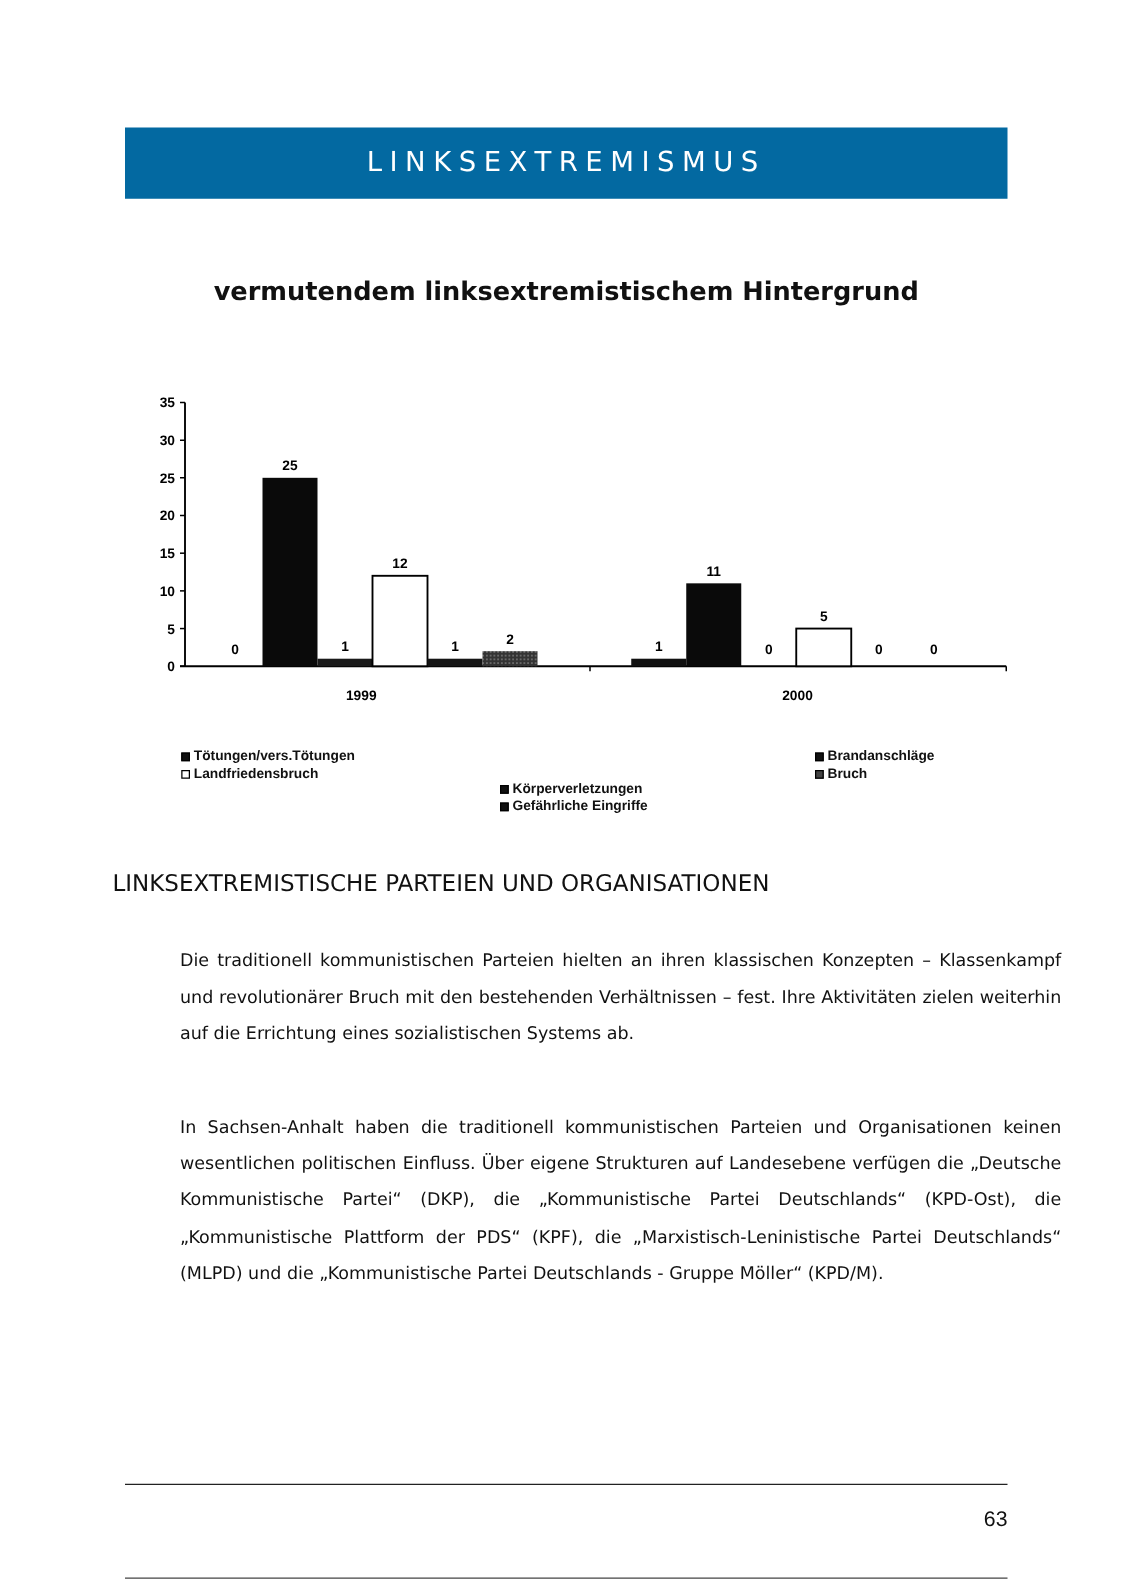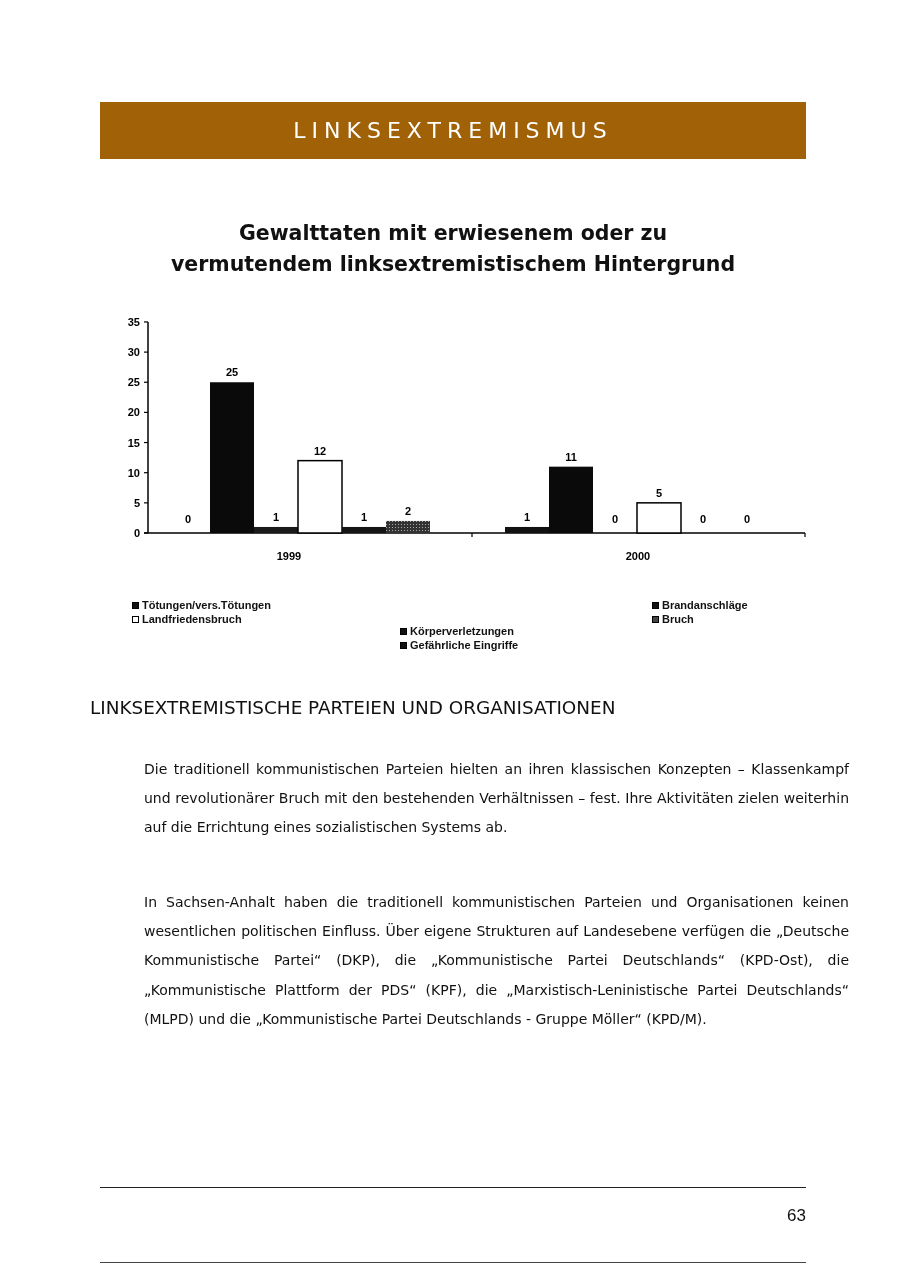--- a/index.html
+++ b/index.html
@@ -1,17 +1,17 @@
 <!DOCTYPE html>
 <html><head>
 <meta charset="utf-8">
 <style>
   html, body { margin: 0; padding: 0; background: #ffffff; }
   body { width: 900px; height: 1273px; position: relative; overflow: hidden; font-family: "DejaVu Sans", sans-serif; color: #111; }
-  .header-bar { position: absolute; left: 100px; top: 102px; width: 706px; height: 57px; background: #a16207; display: flex; align-items: center; justify-content: center; }
+  .header-bar { position: absolute; left: 100px; top: 102px; width: 706px; height: 57px; background: #0369a1; display: flex; align-items: center; justify-content: center; }
   .header-bar span { color: #fff; font-family: "DejaVu Sans", sans-serif; font-size: 22px; letter-spacing: 6px; font-weight: normal; }
   .chart-title { position: absolute; left: 100px; top: 218px; width: 706px; text-align: center; font-family: "DejaVu Sans", sans-serif; font-weight: bold; font-size: 20.5px; line-height: 31px; }
   .chart { position: absolute; left: 100px; top: 310px; width: 720px; height: 270px; }
   .chart svg { position: absolute; left: 0; top: 0; }
   .legend { position: absolute; top: 598px; font-family: "Liberation Sans", sans-serif; font-weight: bold; font-size: 11px; line-height: 14px; }
   .legend .item { display: flex; align-items: center; white-space: nowrap; }
   .legend .sw { display: inline-block; width: 7px; height: 7px; margin-right: 3px; border: 1px solid #000; box-sizing: border-box; }
   .section-heading { position: absolute; left: 90px; top: 697px; width: 705px; font-family: "DejaVu Sans", sans-serif; font-weight: normal; font-size: 18.4px; letter-spacing: 0px; white-space: nowrap; }
   .para { position: absolute; left: 103px; width: 705px; font-family: "DejaVu Sans", sans-serif; font-size: 14px; line-height: 29.2px; text-align: justify; margin-left: 41px; }
   .para1 { top: 755px; }
@@ -20,21 +20,20 @@
   .page-number { position: absolute; left: 760px; top: 1206px; width: 46px; text-align: right; font-family: "Liberation Sans", sans-serif; font-size: 17px; }
 </style>
 </head>
 <body>
 
 <div class="header-bar">
   <span>LINKSEXTREMISMUS</span>
 </div>
 
 <div class="chart-title">
-  <div>Gewalttaten mit erwiesenem oder zu</div>
   <div>vermutendem linksextremistischem Hintergrund</div>
 </div>
 
 <div class="chart">
   <svg id="chart-svg" width="720" height="270">
       <defs>
         <pattern id="dots" width="3" height="3" patternUnits="userSpaceOnUse">
           <rect width="3" height="3" fill="#333"></rect>
           <rect x="1" y="1" width="1" height="1" fill="#aaa"></rect>
         </pattern>
@@ -77,21 +76,21 @@
       <text x="471" y="150.67000000000002" text-anchor="middle" font-family="Liberation Sans, sans-serif" font-weight="bold" font-size="11">11</text>
       <text x="515" y="213" text-anchor="middle" font-family="Liberation Sans, sans-serif" font-weight="bold" font-size="11">0</text>
       <rect x="537" y="192.85" width="44" height="30.150000000000002" fill="#fff" stroke="#000" stroke-width="1.5"></rect>
       <text x="559" y="186.85" text-anchor="middle" font-family="Liberation Sans, sans-serif" font-weight="bold" font-size="11">5</text>
       <text x="603" y="213" text-anchor="middle" font-family="Liberation Sans, sans-serif" font-weight="bold" font-size="11">0</text>
       <text x="647" y="213" text-anchor="middle" font-family="Liberation Sans, sans-serif" font-weight="bold" font-size="11">0</text>
       <text x="538" y="250" text-anchor="middle" font-family="Liberation Sans, sans-serif" font-weight="bold" font-size="11">2000</text>
     </svg>
 </div>
 
-<div class="legend" style="left:132px;">
+<div class="legend" style="left:145px;">
   <div class="item">
       <span class="sw" style="background:#111;"></span>
       <span>Tötungen/vers.Tötungen</span>
     </div>
   <div class="item">
       <span class="sw" style="background:#fff;"></span>
       <span>Landfriedensbruch</span>
     </div>
 </div>
 <div class="legend" style="left:400px;margin-top:26px;">

